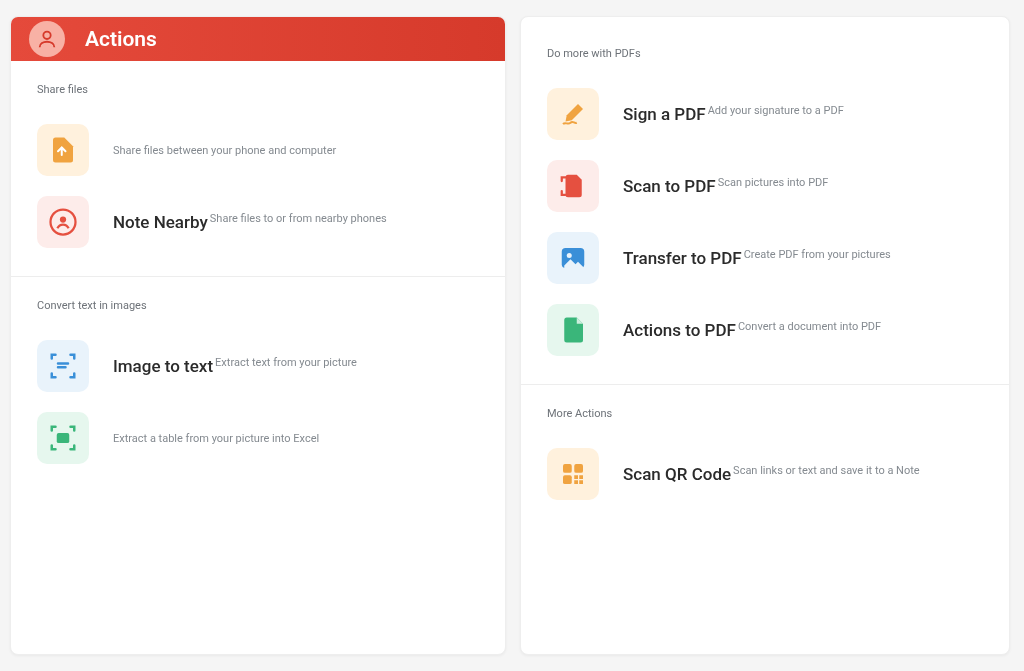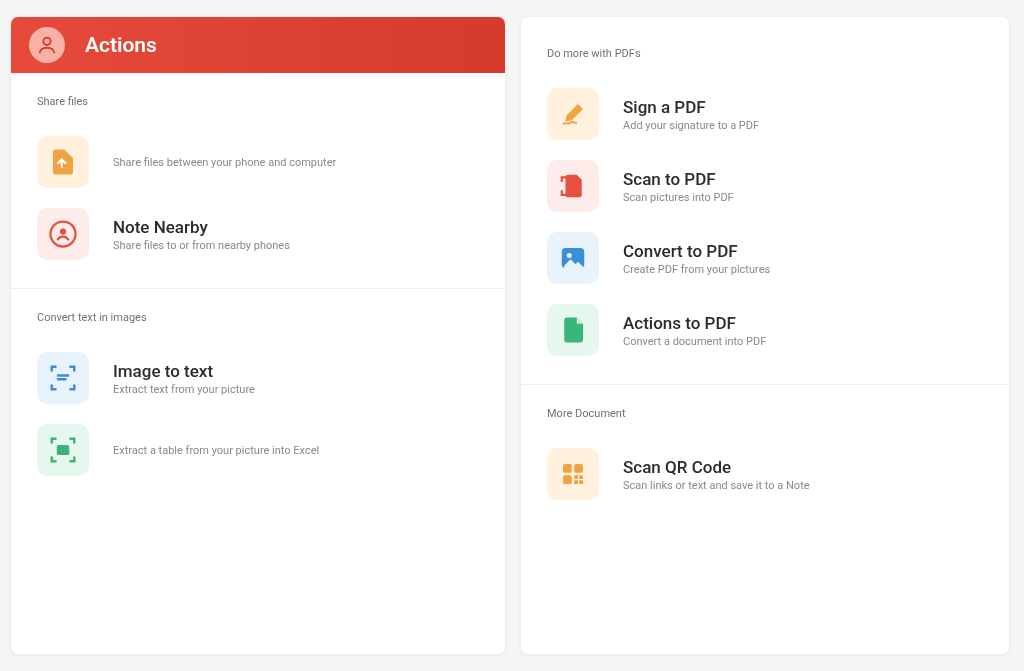--- a/index.html
+++ b/index.html
@@ -17,21 +17,21 @@
       border-radius: 8px;
       overflow: hidden;
       flex: 1;
       border: 1px solid #eee;
       box-shadow: 0 1px 3px rgba(0,0,0,0.05);
     }
     .panel-left { flex: 0 0 496px; }
     .panel-right { flex: 0 0 490px; }
     .header-bar {
       background: linear-gradient(90deg, #e54a3b 0%, #d63a2b 100%);
-      height: 56px;
+      height: 44px;
       display: flex;
       align-items: center;
       padding: 0 18px;
       gap: 20px;
     }
     .header-avatar {
       width: 36px;
       height: 36px;
       border-radius: 50%;
       background: #f8b1a5;
@@ -66,21 +66,21 @@
       display: flex;
       align-items: center;
       justify-content: center;
       flex-shrink: 0;
     }
     .icon-box svg { width: 30px; height: 30px; }
     .bg-orange-light { background: #fff1dd; }
     .bg-red-light { background: #fdecea; }
     .bg-blue-light { background: #e9f3fb; }
     .bg-green-light { background: #e6f7ee; }
-    .item-text { display: flex; flex-direction: column; gap: 2px; }
+    .item-text { display: flex; flex-direction: row; gap: 2px; }
     .item-title {
       color: #2b2b2b;
       font-size: 17px;
       font-weight: 500;
     }
     .item-desc {
       color: #848a90;
       font-size: 11px;
     }
     .divider {
@@ -194,41 +194,41 @@
 
   <div class="action-item">
     <div class="icon-box bg-blue-light">
       <svg viewBox="0 0 24 24">
         <rect x="3" y="4" width="18" height="16" rx="3" fill="#3a8fd8"></rect>
         <circle cx="9" cy="10" r="2" fill="#e9f3fb"></circle>
         <path d="M5 18l5-5 4 4 2-2 4 4v1H5z" fill="#e9f3fb"></path>
       </svg>
     </div>
     <div class="item-text">
-      <span class="item-title">Convert to PDF</span>
+      <span class="item-title">Transfer to PDF</span>
       <span class="item-desc">Create PDF from your pictures</span>
     </div>
   </div>
 
   <div class="action-item pad-bottom">
     <div class="icon-box bg-green-light">
       <svg viewBox="0 0 24 24">
         <path d="M7 2h8l5 5v13a2 2 0 0 1-2 2H7a2 2 0 0 1-2-2V4a2 2 0 0 1 2-2z" fill="#3ab67a"></path>
         <path d="M15 2v5h5" fill="#cceedd"></path>
       </svg>
     </div>
     <div class="item-text">
       <span class="item-title">Actions to PDF</span>
       <span class="item-desc">Convert a document into PDF</span>
     </div>
   </div>
 
   <div class="divider"></div>
 
-  <div class="section-label">More Document</div>
+  <div class="section-label">More Actions</div>
 
   <div class="action-item pad-top pad-bottom">
     <div class="icon-box bg-orange-light">
       <svg viewBox="0 0 24 24">
         <rect x="4" y="4" width="7" height="7" rx="1.5" fill="#f0a340"></rect>
         <rect x="13" y="4" width="7" height="7" rx="1.5" fill="#f0a340"></rect>
         <rect x="4" y="13" width="7" height="7" rx="1.5" fill="#f0a340"></rect>
         <rect x="13" y="13" width="3" height="3" fill="#f0a340"></rect>
         <rect x="17" y="13" width="3" height="3" fill="#f0a340"></rect>
         <rect x="13" y="17" width="3" height="3" fill="#f0a340"></rect>

